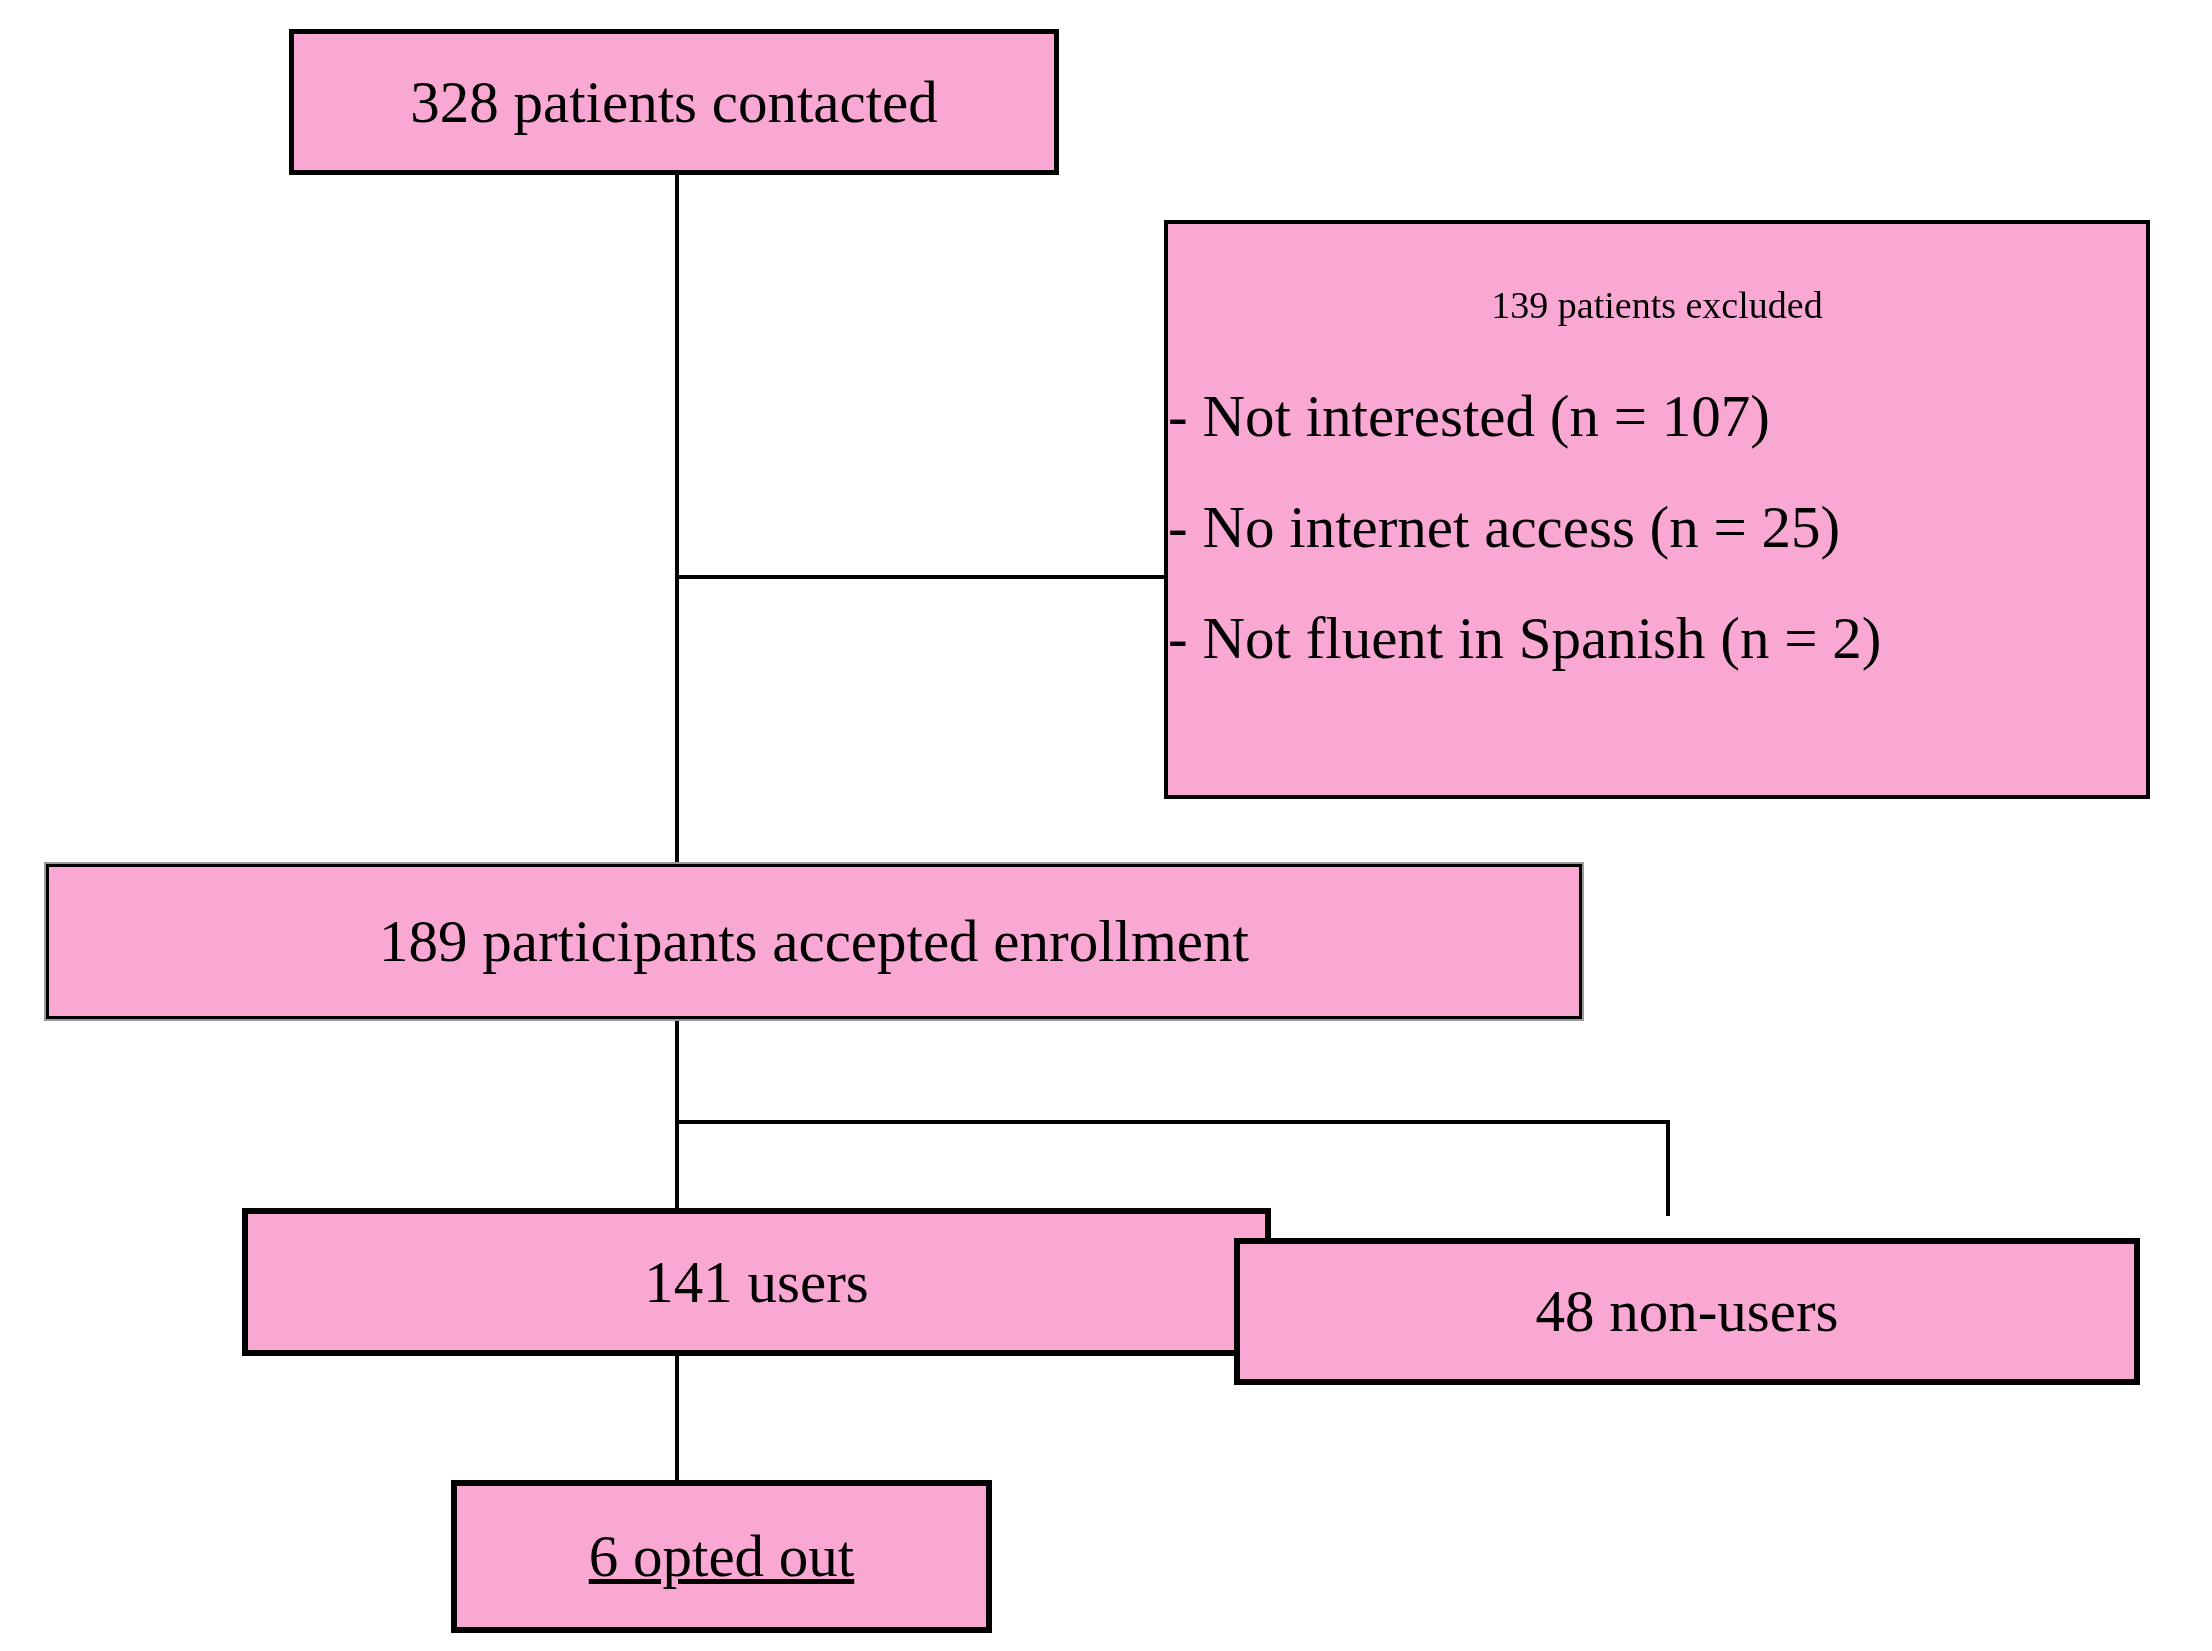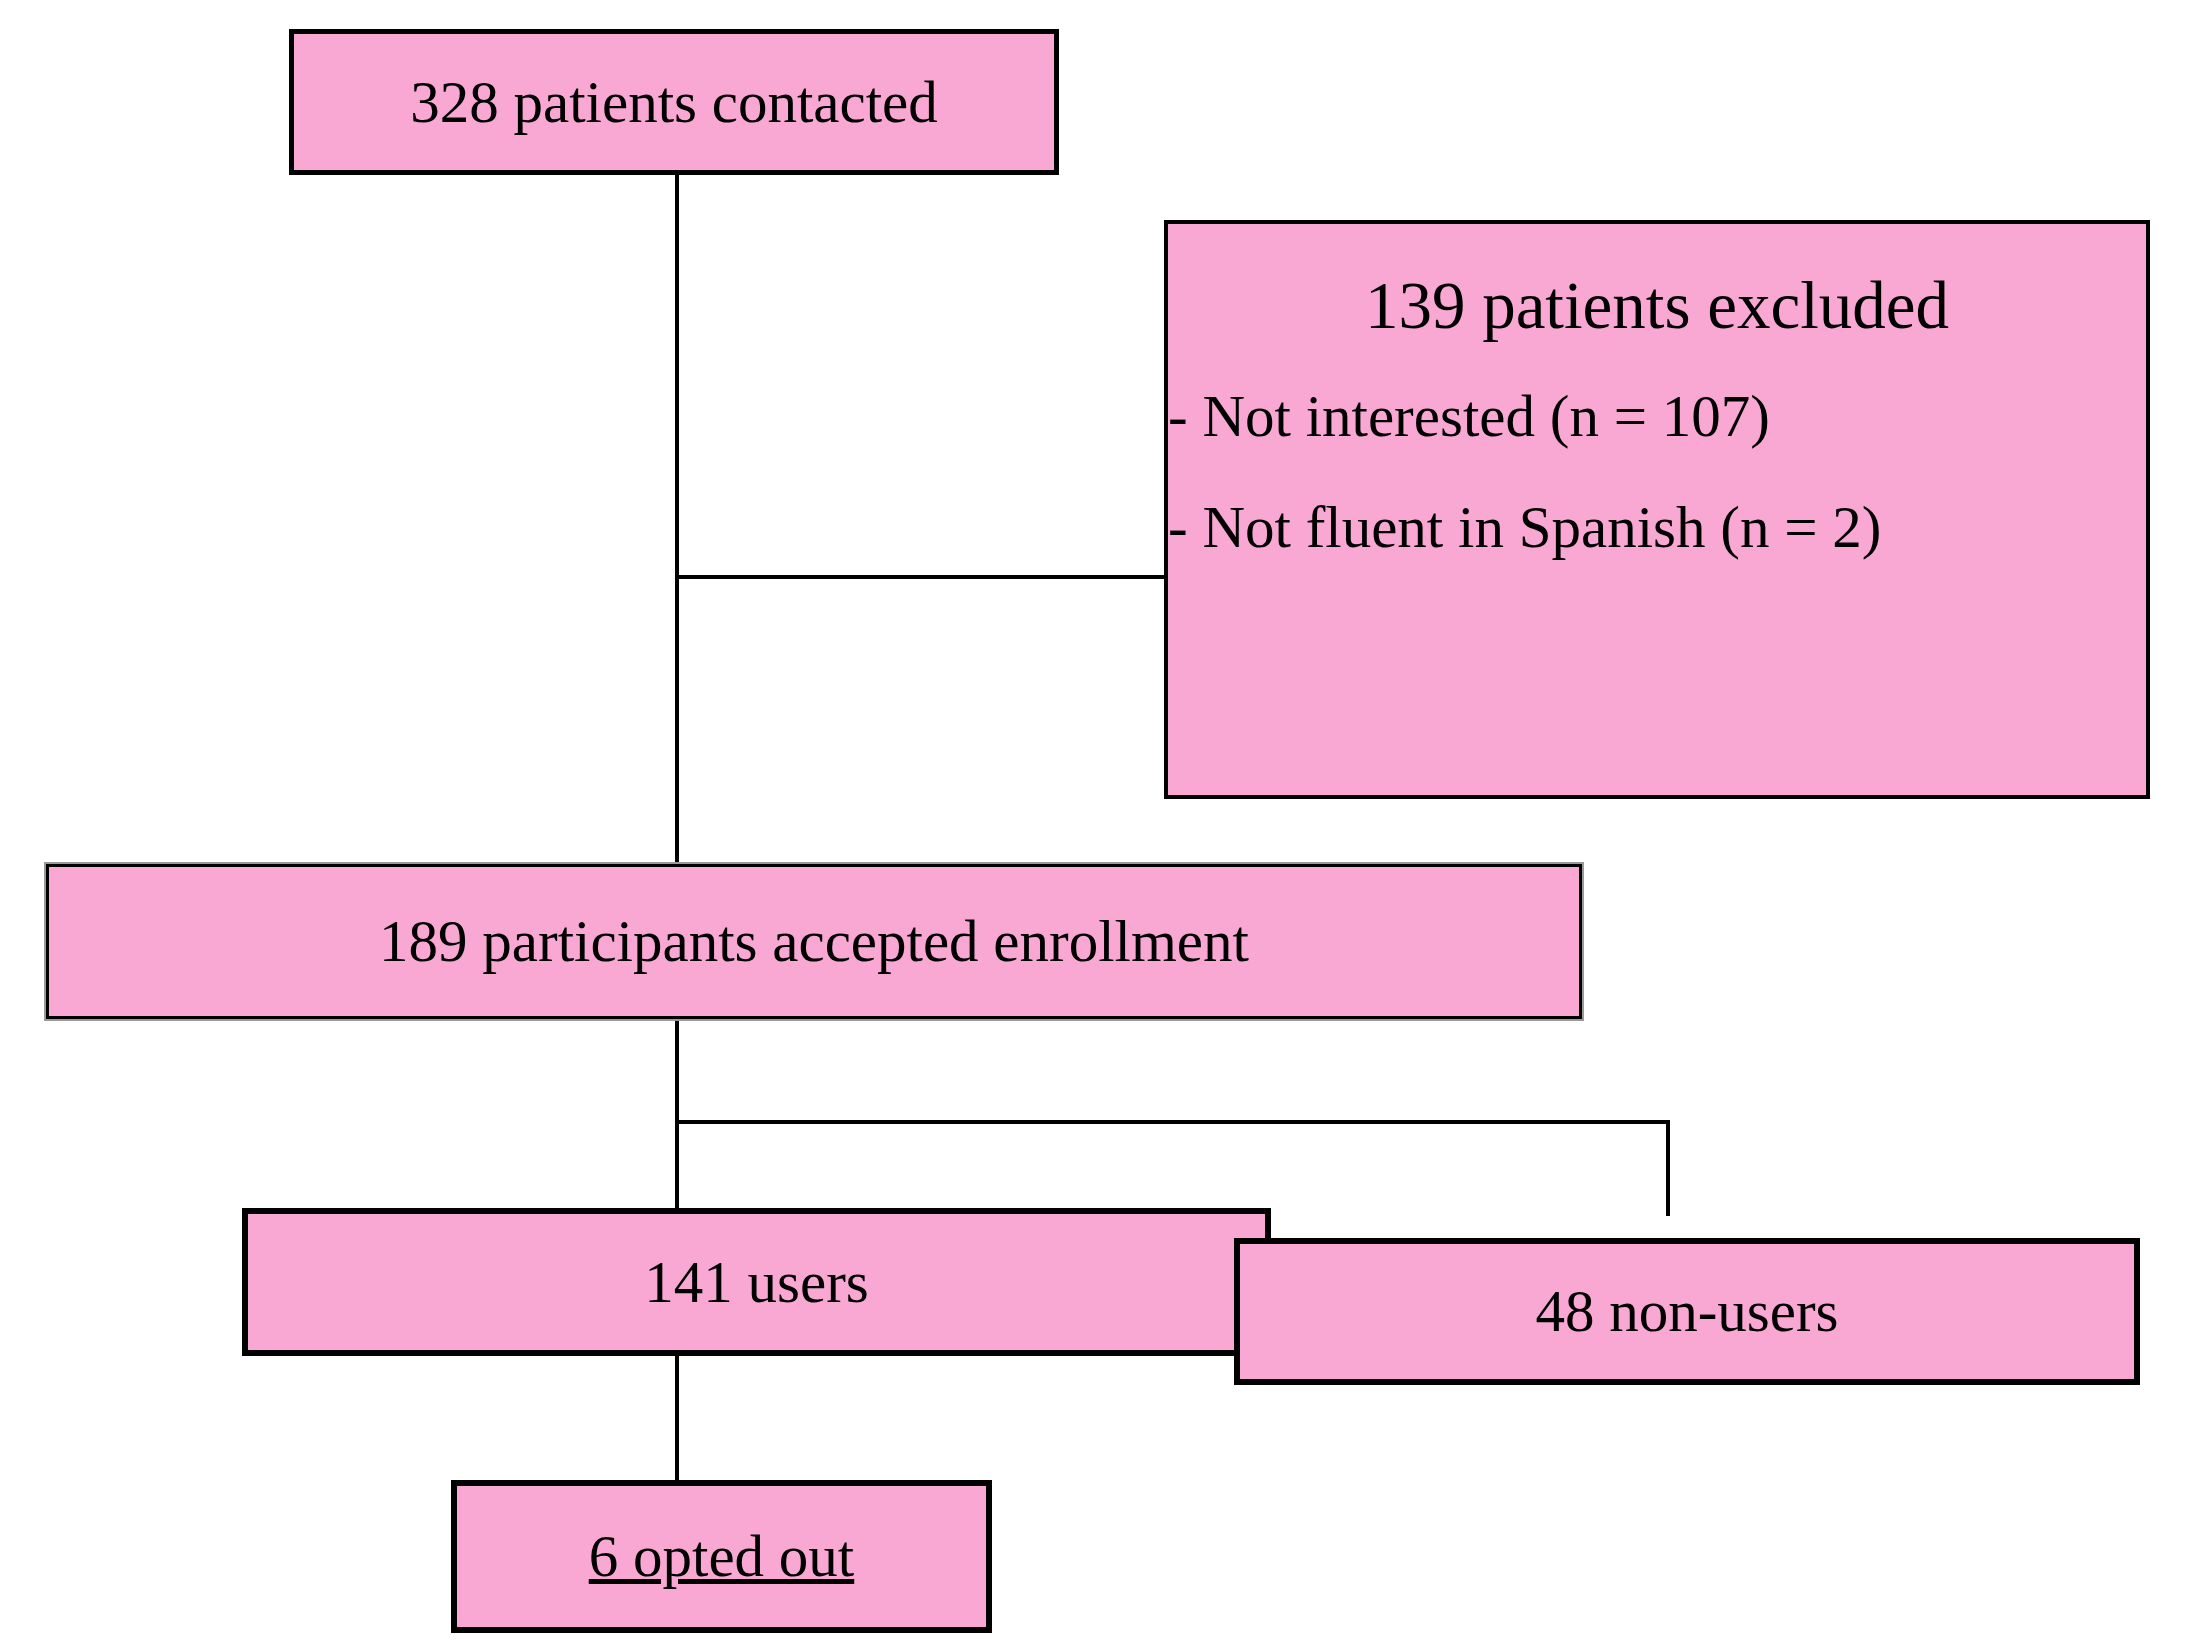--- a/index.html
+++ b/index.html
@@ -40,21 +40,21 @@
   }
   .node-excluded {
     left: 1164px; top: 220px; width: 986px; height: 579px;
     border-width: 4.4px;
     display: block;
     padding-top: 26px;
   }
   .excluded-title {
     text-align: center;
     line-height: 111px;
-    font-size: 67px;
+    font-size: 38px;
   }
   .excluded-item {
     line-height: 111px;
     font-size: 59px;
     white-space: nowrap;
   }
   .node-enrolled {
     left: 46px; top: 864px; width: 1536px; height: 155px;
     border-width: 3.5px;
     outline: 2.6px solid #9a9a9a;
@@ -94,20 +94,21 @@
   <div class="line v3"></div>
   <div class="line v4"></div>
 
   <div class="node node-contacted">
     <span>328 patients contacted</span>
   </div>
 
   <div class="node node-excluded">
     <div class="excluded-title">139 patients excluded</div>
     <div class="excluded-item">- Not interested (n = 107)</div>
+    <div class="excluded-item">- No internet access (n = 25)</div>
     <div class="excluded-item">- Not fluent in Spanish (n = 2)</div>
   </div>
 
   <div class="node node-enrolled">
     <span>189 participants accepted enrollment</span>
   </div>
 
   <div class="node node-users">
     <span>141 users</span>
   </div>

